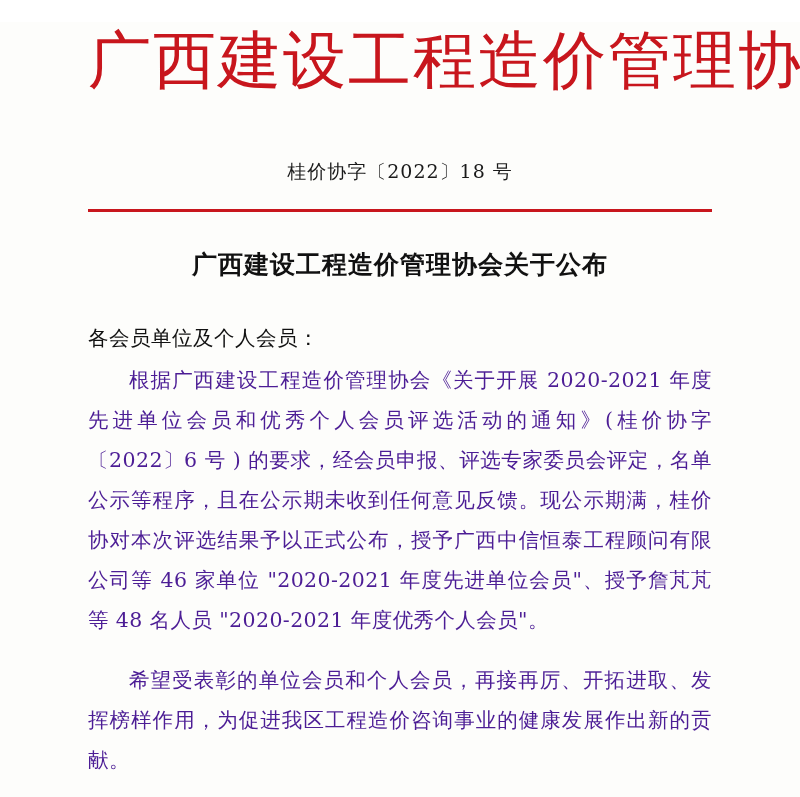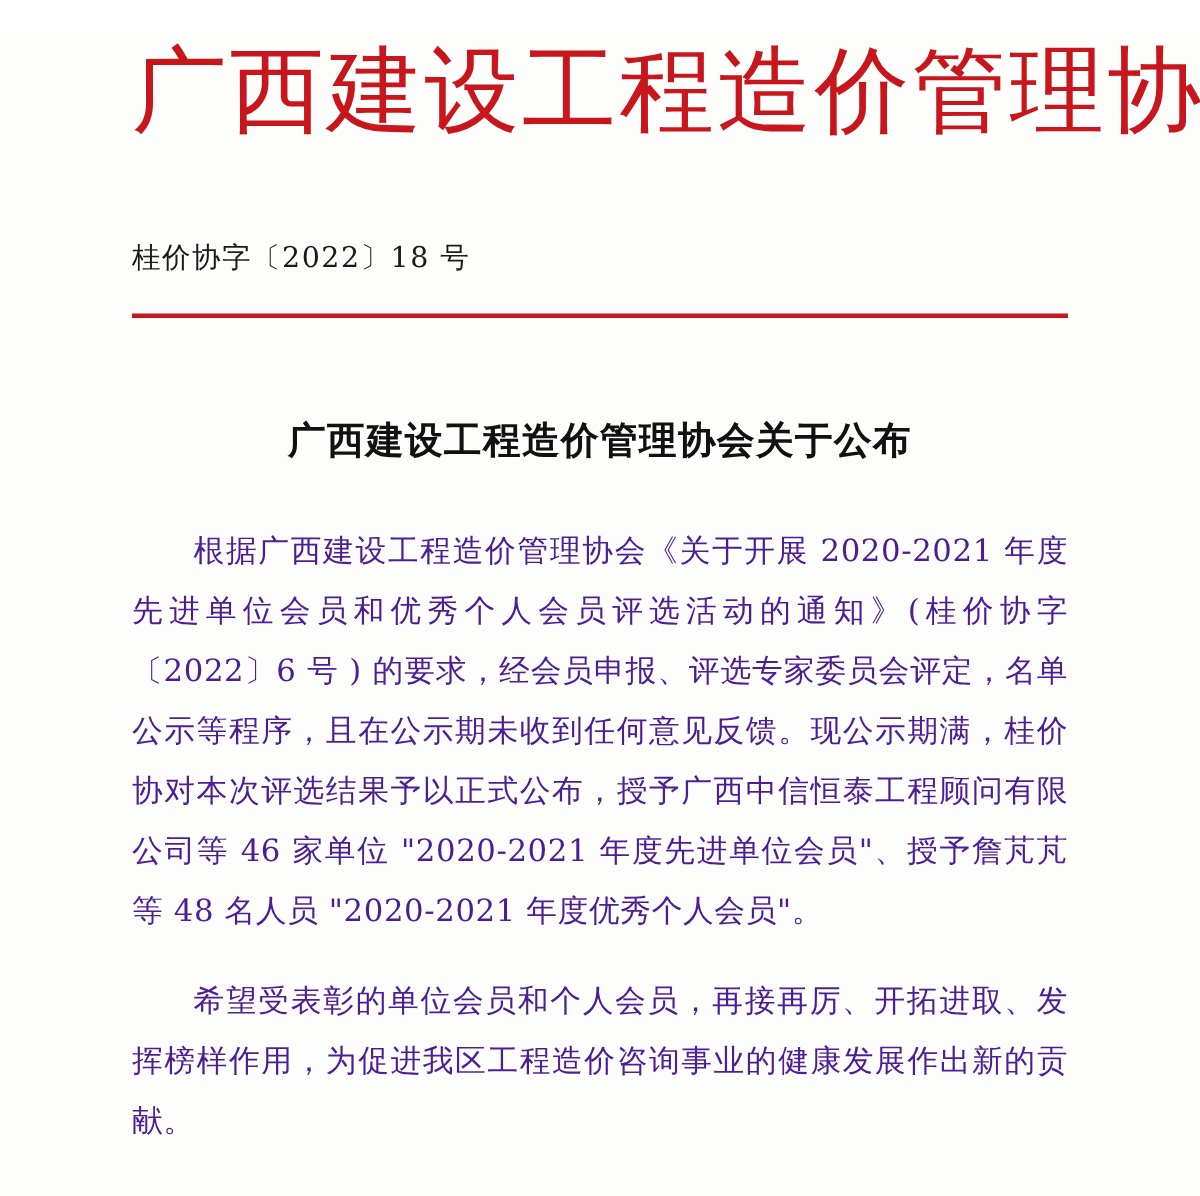--- a/index.html
+++ b/index.html
@@ -27,34 +27,34 @@
     color: #c8161d;
     font-family: "DejaVu Serif", "Liberation Serif", serif;
     font-weight: normal;
     font-size: 63px;
     letter-spacing: 2px;
     line-height: 1.25;
     white-space: nowrap;
   }
   .doc-number {
     margin-top: 58px;
-    text-align: left;
+    text-align: center;
     font-size: 19px;
     color: #1a1a1a;
     letter-spacing: 1px;
     font-family: "DejaVu Serif", "Liberation Serif", serif;
   }
   .red-rule {
     margin-top: 24px;
     height: 3px;
     background: #c8161d;
     width: 100%;
   }
   .doc-title {
-    margin-top: 61px;
+    margin-top: 32px;
     text-align: center;
     font-size: 25px;
     font-weight: bold;
     line-height: 1.65;
     color: #111111;
     letter-spacing: 1px;
     font-family: "DejaVu Serif", "Liberation Serif", serif;
   }
   .doc-title .line {
     display: block;
@@ -89,19 +89,20 @@
 
   <div class="doc-number">桂价协字〔2022〕18 号</div>
 
   <div class="red-rule"></div>
 
   <div class="doc-title">
     <span class="line">广西建设工程造价管理协会关于公布</span>
   </div>
 
   <div class="body-block">
+    <div class="salutation">各会员单位及个人会员：</div>
 
     <p class="para">根据广西建设工程造价管理协会《关于开展 2020-2021 年度先进单位会员和优秀个人会员评选活动的通知》(桂价协字〔2022〕6 号 ) 的要求，经会员申报、评选专家委员会评定，名单公示等程序，且在公示期未收到任何意见反馈。现公示期满，桂价协对本次评选结果予以正式公布，授予广西中信恒泰工程顾问有限公司等 46 家单位 "2020-2021 年度先进单位会员"、授予詹芃芃等 48 名人员 "2020-2021 年度优秀个人会员"。</p>
 
     <p class="para">希望受表彰的单位会员和个人会员，再接再厉、开拓进取、发挥榜样作用，为促进我区工程造价咨询事业的健康发展作出新的贡献。</p>
   </div>
 
 </div>
 
 </body></html>

